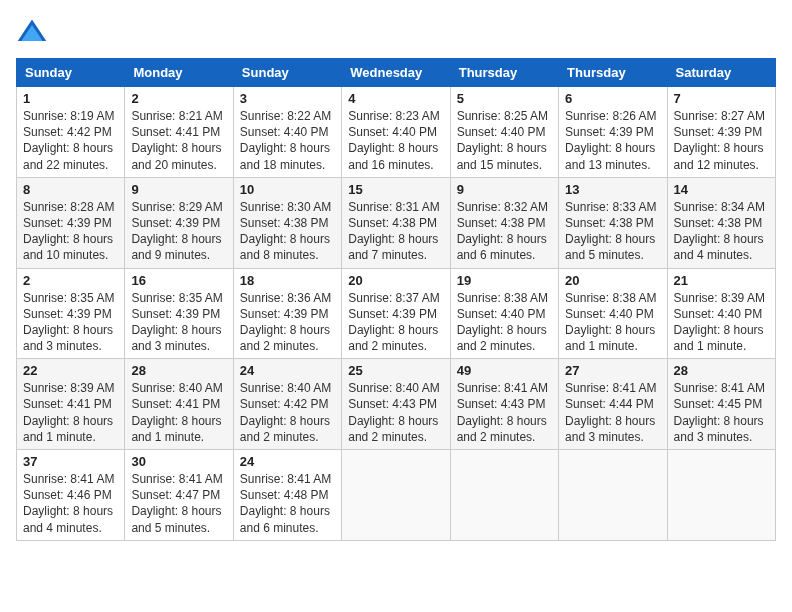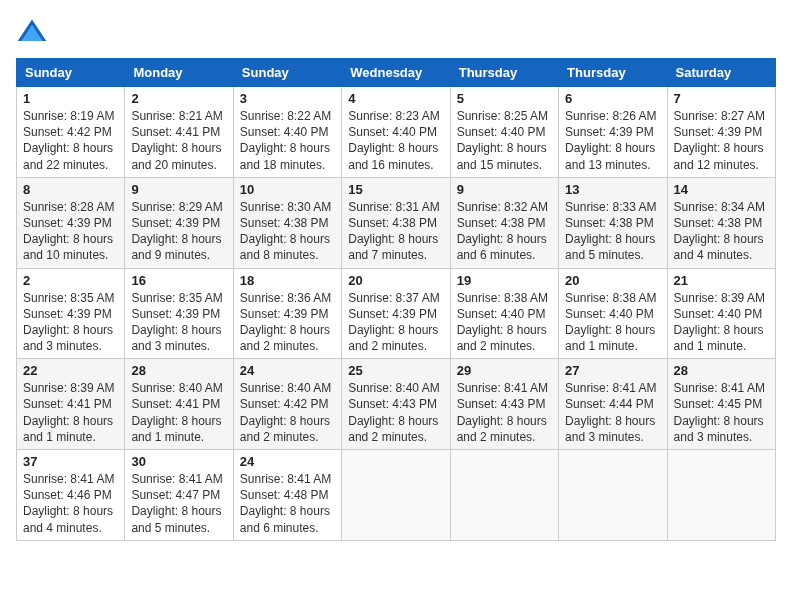--- a/index.html
+++ b/index.html
@@ -328,21 +328,21 @@
       </td>
         <td>
         <span class="day-num">25</span>
         <div class="day-info">
           Sunrise: 8:40 AM<br>
           Sunset: 4:43 PM<br>
           Daylight: 8 hours and 2 minutes.
         </div>
       </td>
         <td>
-        <span class="day-num">29</span>
+        <span class="day-num">49</span>
         <div class="day-info">
           Sunrise: 8:41 AM<br>
           Sunset: 4:43 PM<br>
           Daylight: 8 hours and 2 minutes.
         </div>
       </td>
         <td>
         <span class="day-num">27</span>
         <div class="day-info">
           Sunrise: 8:41 AM<br>

